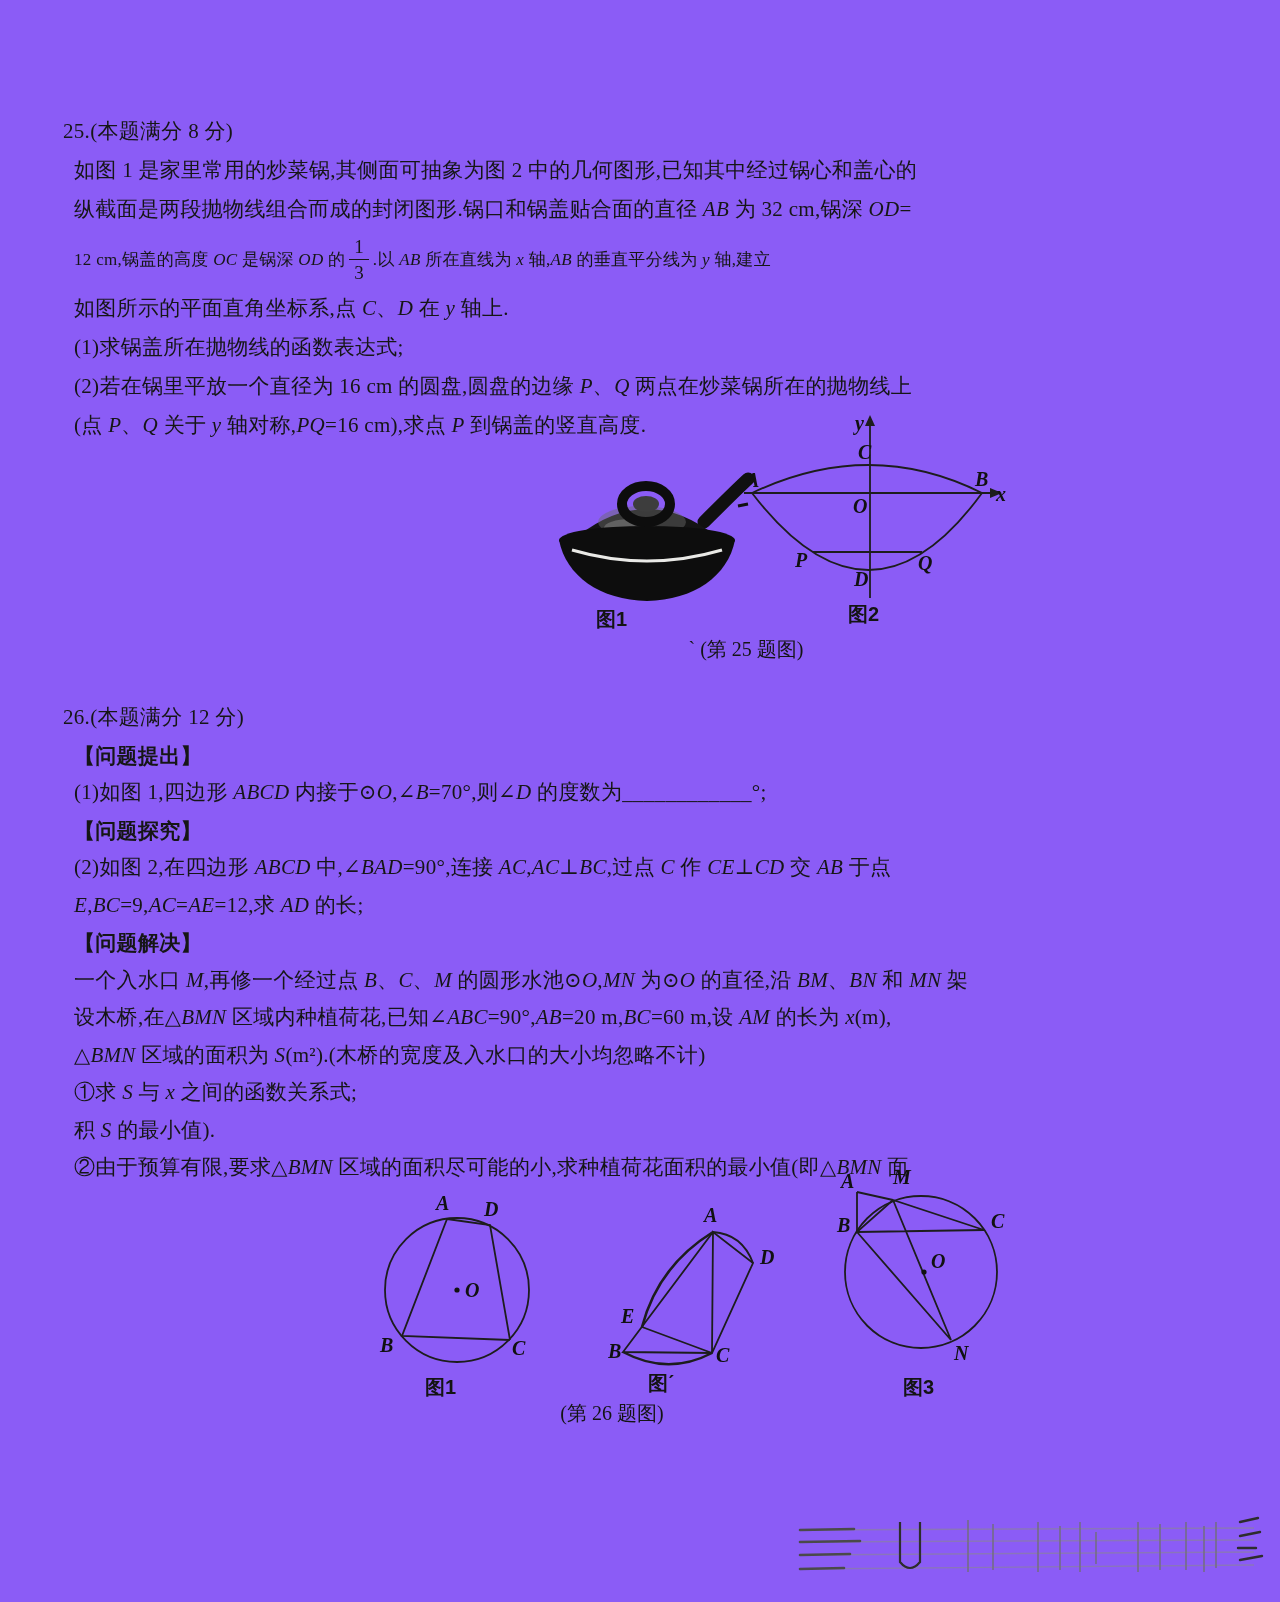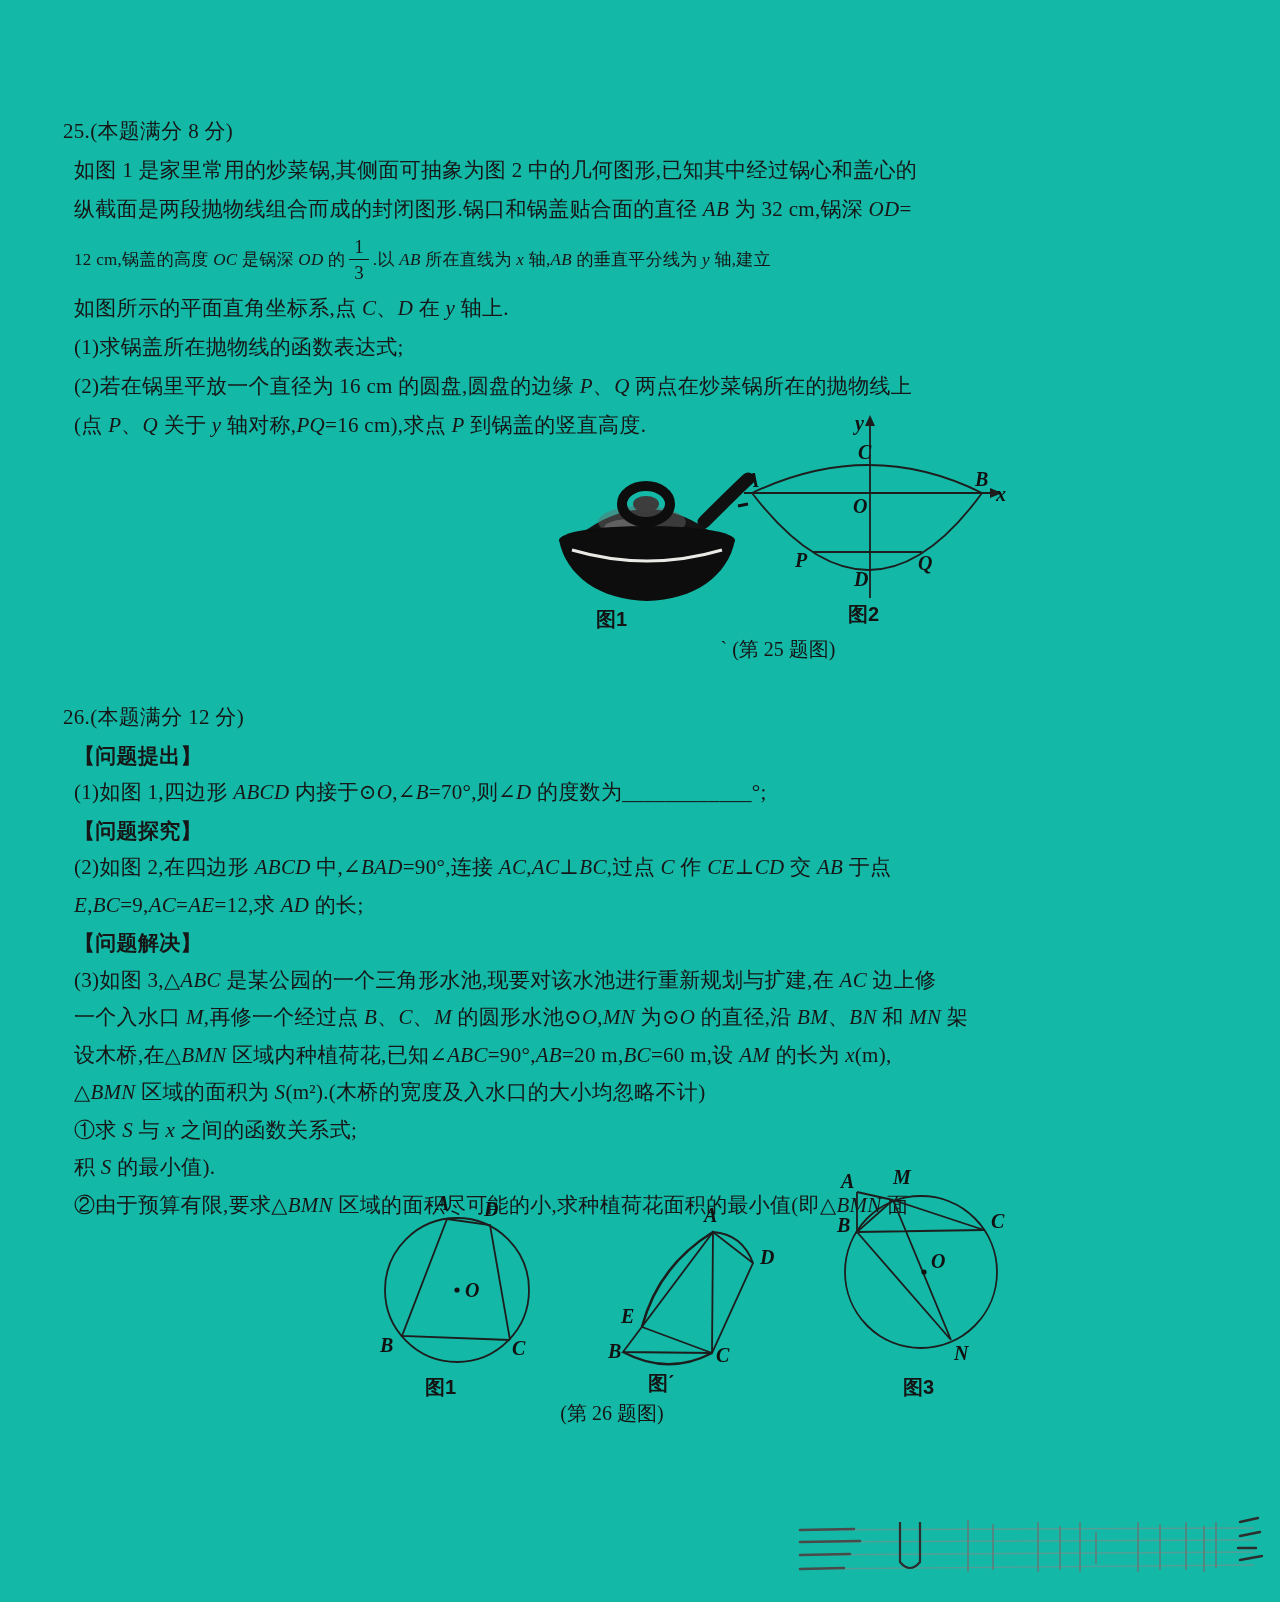--- a/index.html
+++ b/index.html
@@ -1,18 +1,18 @@
 <!DOCTYPE html>
 <html><head>
 <meta charset="utf-8">
 <style>
   html,body { margin:0; padding:0; background:#e8e8e8; }
   .page {
     position:relative; width:1280px; height:1602px; margin:0 auto;
-    background:#14b8a6; color:#161616; overflow:hidden;
+    background:#8b5cf6; color:#161616; overflow:hidden;
     font-family:"Liberation Serif","DejaVu Serif",serif;
   }
   .mline { font-size:21px; line-height:39px; white-space:nowrap; letter-spacing:.3px; }
   #p26-text .mline { line-height:37.5px; }
   .ind { margin-left:11px; }
   .hd { font-family:"Liberation Sans","DejaVu Sans",sans-serif; font-weight:700; }
   i { font-family:"Liberation Serif","DejaVu Serif",serif; }
   .fracline { height:60px; display:flex; align-items:center; white-space:nowrap; }
   .fracline .minline { font-size:17px; letter-spacing:.3px; }
   .frac { display:inline-block; text-align:center; line-height:1; font-size:19px; margin:0 4px; }
@@ -86,31 +86,30 @@
       <text class="lab" x="243" y="72">B</text>
       <text class="lab" x="121" y="99">O</text>
       <text class="lab" x="63" y="153">P</text>
       <text class="lab" x="186" y="156">Q</text>
       <text class="lab" x="122" y="172">D</text>
     </svg>
   </div>
 
   <div class="caption" style="left:596px; top:606px;">图1</div>
   <div class="caption" style="left:848px; top:584px;margin-top:17px;">图2</div>
-  <div class="fignote" style="left:648px; top:636px; width:260px;">` (第 25 题图)</div>
+  <div class="fignote" style="left:616px; top:636px; width:260px;">` (第 25 题图)</div>
 
   <section id="p26-text">
     <div class="mline">26.(本题满分 12 分)</div>
     <div class="mline ind hd">【问题提出】</div>
     <div class="mline ind">(1)如图 1,四边形 <i>ABCD</i> 内接于⊙<i>O</i>,∠<i>B</i>=70°,则∠<i>D</i> 的度数为____________°;</div>
     <div class="mline ind hd">【问题探究】</div>
     <div class="mline ind">(2)如图 2,在四边形 <i>ABCD</i> 中,∠<i>BAD</i>=90°,连接 <i>AC</i>,<i>AC</i>⊥<i>BC</i>,过点 <i>C</i> 作 <i>CE</i>⊥<i>CD</i> 交 <i>AB</i> 于点</div>
     <div class="mline ind"><i>E</i>,<i>BC</i>=9,<i>AC</i>=<i>AE</i>=12,求 <i>AD</i> 的长;</div>
     <div class="mline ind hd">【问题解决】</div>
-    <div class="mline ind">(3)如图 3,△<i>ABC</i> 是某公园的一个三角形水池,现要对该水池进行重新规划与扩建,在 <i>AC</i> 边上修</div>
     <div class="mline ind">一个入水口 <i>M</i>,再修一个经过点 <i>B</i>、<i>C</i>、<i>M</i> 的圆形水池⊙<i>O</i>,<i>MN</i> 为⊙<i>O</i> 的直径,沿 <i>BM</i>、<i>BN</i> 和 <i>MN</i> 架</div>
     <div class="mline ind">设木桥,在△<i>BMN</i> 区域内种植荷花,已知∠<i>ABC</i>=90°,<i>AB</i>=20 m,<i>BC</i>=60 m,设 <i>AM</i> 的长为 <i>x</i>(m),</div>
     <div class="mline ind">△<i>BMN</i> 区域的面积为 <i>S</i>(m²).(木桥的宽度及入水口的大小均忽略不计)</div>
     <div class="mline ind">①求 <i>S</i> 与 <i>x</i> 之间的函数关系式;</div>
     <div class="mline ind">积 <i>S</i> 的最小值).</div>
     <div class="mline ind">②由于预算有限,要求△<i>BMN</i> 区域的面积尽可能的小,求种植荷花面积的最小值(即△<i>BMN</i> 面</div>
   </section>
 
   <div class="figure" style="left:372px; top:1190px;">
     <svg width="175" height="185" viewBox="0 0 175 185">

